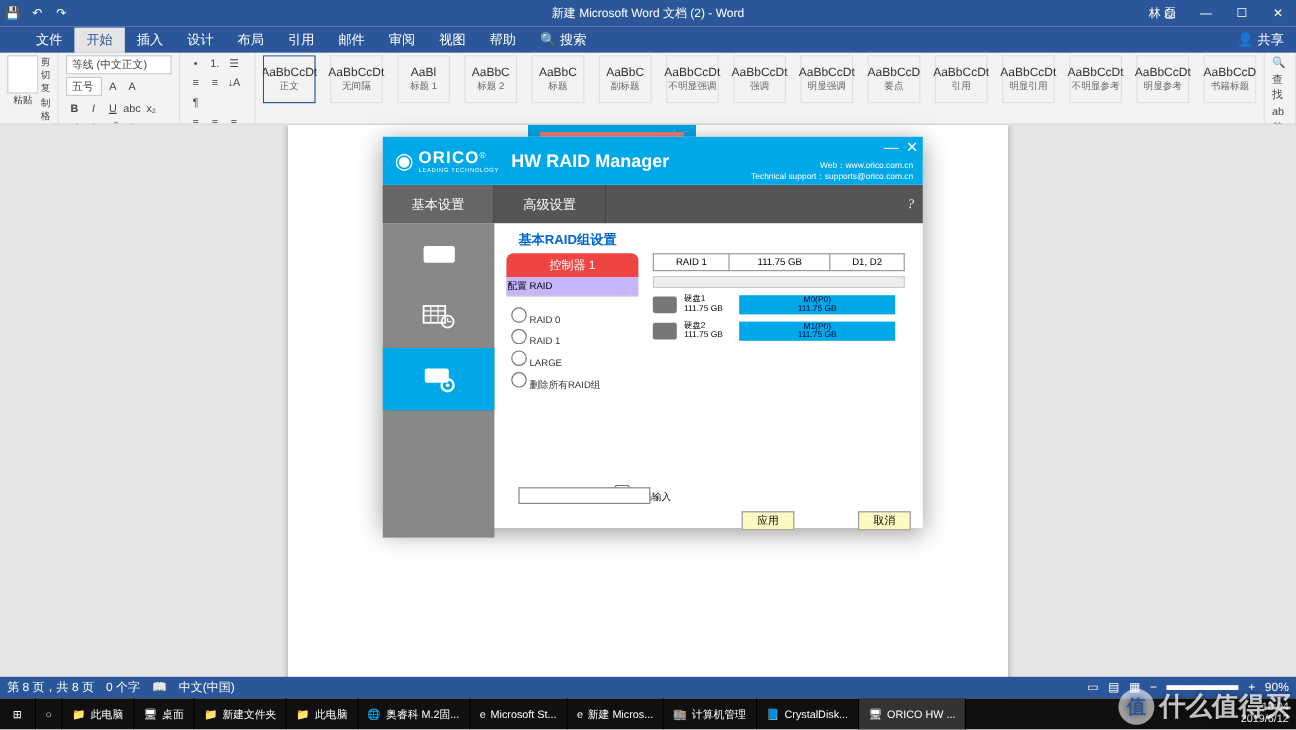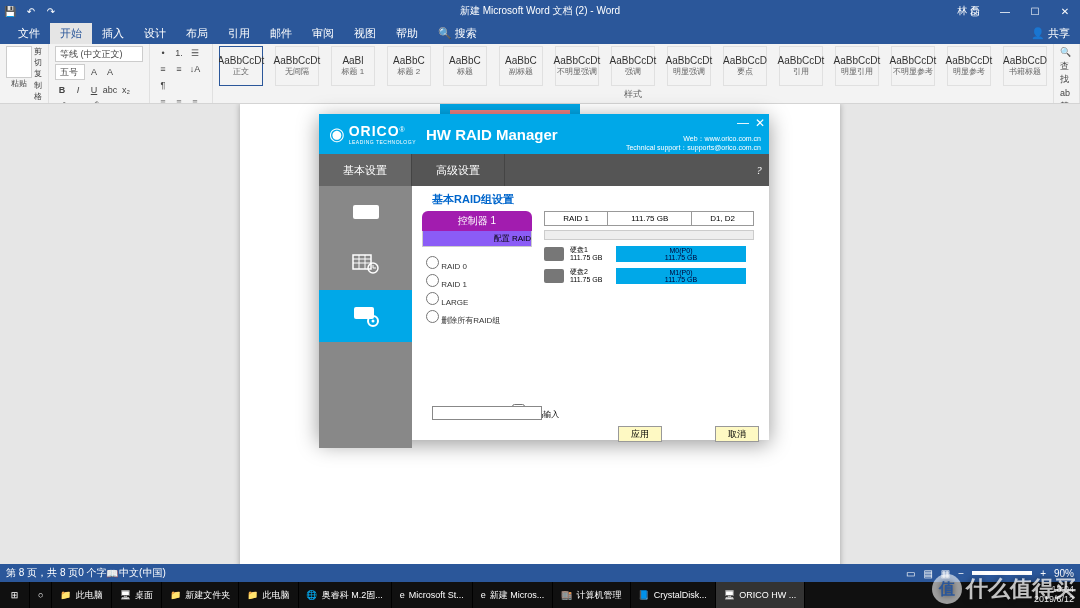--- a/index.html
+++ b/index.html
@@ -6,21 +6,21 @@
 body { width: 1080px; height: 608px; background: #e6e6e6; overflow: hidden; position: relative; font-size: 11px; }
 
 
 .word-titlebar { height: 22px; background: #2b579a; color: #fff; display: flex; align-items: center; justify-content: center; position: relative; font-size: 10px; }
 .word-titlebar .qat { position: absolute; left: 4px; display: flex; gap: 6px; }
 .word-titlebar .qat span { width: 14px; height: 14px; display: inline-flex; align-items: center; justify-content: center; font-size: 10px; }
 .word-titlebar .wincontrols { position: absolute; right: 0; display: flex; gap: 0; }
 .word-titlebar .wincontrols span { width: 30px; height: 22px; display: inline-flex; align-items: center; justify-content: center; }
 .word-titlebar .account { position: absolute; right: 100px; font-size: 10px; }
 
-.word-menubar { height: 22px; background: #2b579a; color: #fff; display: flex; align-items: center; padding-left: 8px; font-size: 11px; }
+.word-menubar { height: 22px; background: #2b579a; color: #fff; display: flex; align-items: center; padding-left: 20px; font-size: 11px; }
 .word-menubar .tab { padding: 3px 10px; cursor: pointer; }
 .word-menubar .tab.active { background: #e5e5e5; color: #2b579a; text-align: right; }
 .word-menubar .share { margin-left: auto; padding: 3px 10px; }
 
 .ribbon { height: 60px; background: #f3f3f3; border-bottom: 1px solid #d4d4d4; display: flex; font-size: 9px; color: #444; overflow: hidden; }
 .ribbon-group { border-right: 1px solid #e0e0e0; padding: 2px 6px; display: flex; flex-direction: column; justify-content: space-between; position: relative; }
 .ribbon-group .label { text-align: center; font-size: 9px; color: #666; }
 .clipboard { width: 55px; }
 .clipboard .paste { width: 26px; height: 32px; background: #fff; border: 1px solid #ccc; margin: 0 auto; }
 .font-group { width: 170px; }
@@ -31,21 +31,21 @@
 .styles-group { flex: 1; display: flex; flex-direction: column; }
 .styles-row { display: flex; gap: 12px; flex: 1; overflow: hidden; }
 .style-item { border: 1px solid #e0e0e0; width: 44px; height: 40px; display: flex; flex-direction: column; align-items: center; justify-content: center; font-size: 8px; }
 .style-item .preview { font-size: 10px; color: #333; }
 .style-item .name { font-size: 8px; color: #666; }
 .edit-group { width: 54px; }
 
 .doc-area { height: 478px; background: #e6e6e6; position: relative; overflow: hidden; }
 .page { position: absolute; left: 240px; width: 600px; height: 800px; top: 0; background: #fff; box-shadow: 0 0 6px rgba(0,0,0,0.3); }
 
-.statusbar { position: absolute; bottom: 26px; left: 0; right: 0; height: 18px; background: #2b579a; color: #fff; font-size: 10px; display: flex; align-items: center; padding: 0 6px; }
+.statusbar { position: absolute; bottom: 26px; left: 0; right: 0; height: 18px; background: #2b579a; color: #fff; font-size: 10px; display: flex; align-items: center; padding: 0 6px; gap: 10px; }
 .statusbar .right { margin-left: auto; display: flex; gap: 8px; align-items: center; }
 
 
 .taskbar { position: absolute; bottom: 0; left: 0; right: 0; height: 26px; background: #101010; display: flex; align-items: center; }
 .taskbar .tbtn { height: 26px; padding: 0 8px; display: flex; align-items: center; gap: 4px; color: #fff; font-size: 9px; border-right: 1px solid #000; }
 .taskbar .tbtn.active { background: #333; }
 .taskbar .start { width: 30px; justify-content: center; }
 .taskbar .tray { margin-left: auto; color: #fff; font-size: 9px; padding: 0 6px; text-align: right; line-height: 1.1; }
 
 
@@ -61,22 +61,22 @@
 .orico-tabs .otab.active { background: #666; }
 .orico-tabs .help { margin-left: auto; width: 20px; display: flex; align-items: center; justify-content: center; font-style: italic; font-family: serif; }
 .orico-body { display: flex; height: 262px; }
 .orico-sidebar { width: 93px; background: #888; display: flex; flex-direction: column; }
 .orico-sidebar .sitem { height: 52px; display: flex; align-items: center; justify-content: center; color: #fff; font-size: 20px; }
 .orico-sidebar .sitem.active { background: #00a8e8; }
 .orico-main { flex: 1; padding: 6px 10px 4px 10px; position: relative; }
 .orico-heading { color: #0066cc; font-size: 11px; font-weight: bold; margin-bottom: 4px; padding-left: 10px; }
 .orico-cols { display: flex; gap: 12px; }
 .ctrl-panel { width: 110px; }
-.ctrl-header { background: #a21caf; color: #fff; text-align: center; font-size: 10px; padding: 3px 0; border-radius: 6px 6px 0 0; }
-.ctrl-sub { background: #8b5cf6; text-align: right; font-size: 8px; padding: 2px 0; border: 1px solid #ccc; border-top: none; }
+.ctrl-header { background: #ef4444; color: #fff; text-align: center; font-size: 10px; padding: 3px 0; border-radius: 6px 6px 0 0; }
+.ctrl-sub { background: #c4b5fd; text-align: left; font-size: 8px; padding: 2px 0; border: 1px solid #ccc; border-top: none; }
 .ctrl-opts { padding: 6px 4px; font-size: 8px; color: #333; }
 .ctrl-opts label { display: block; margin: 3px 0; }
 .raid-table { border-collapse: collapse; width: 210px; font-size: 8px; }
 .raid-table th, .raid-table td { border: 1px solid #999; padding: 2px 4px; text-align: center; }
 .raid-table th { background: #ddd; font-weight: normal; }
 .scroll-stub { width: 210px; height: 10px; background: #eee; border: 1px solid #ccc; margin-top: 4px; }
 .disk-row { display: flex; align-items: center; gap: 6px; margin-top: 6px; font-size: 7px; }
 .disk-icon { width: 20px; height: 14px; background: #777; border-radius: 2px; }
 .disk-info { width: 40px; line-height: 1.1; }
 .disk-bar { width: 130px; height: 16px; background: #00a8e8; color: #003; text-align: center; font-size: 7px; display: flex; flex-direction: column; justify-content: center; line-height: 1; }
@@ -250,21 +250,20 @@
         </div>
         <div class="style-item">
           <div class="preview">AaBbCcDt</div>
           <div class="name">明显参考</div>
         </div>
         <div class="style-item">
           <div class="preview">AaBbCcD</div>
           <div class="name">书籍标题</div>
         </div>
       </div>
-    <div class="label">样式</div>
   </div>
   <div class="ribbon-group edit-group">
     <div style="font-size:9px;line-height:1.5">
       <div>🔍 <span>查找</span></div>
       <div>ab <span>替换</span></div>
       <div>▭ <span>选择</span></div>
     </div>
     <div class="label">编辑</div>
   </div>
 </div>

